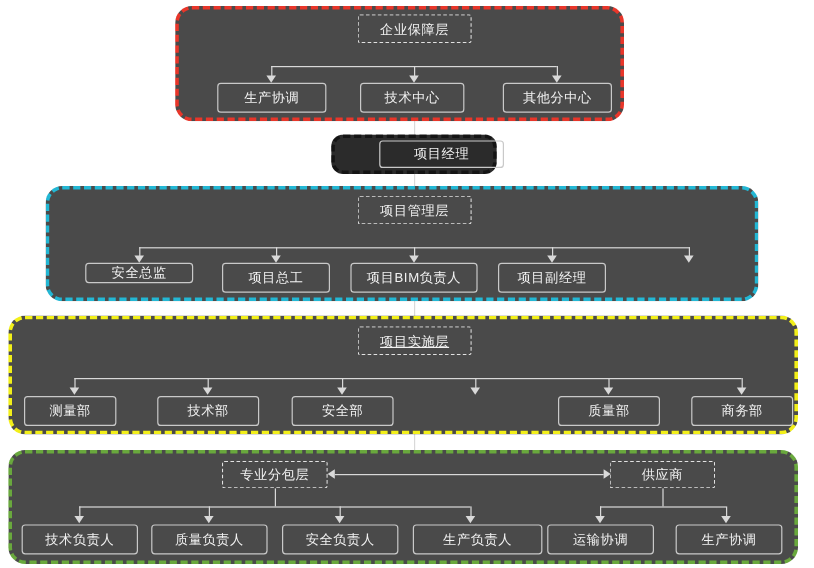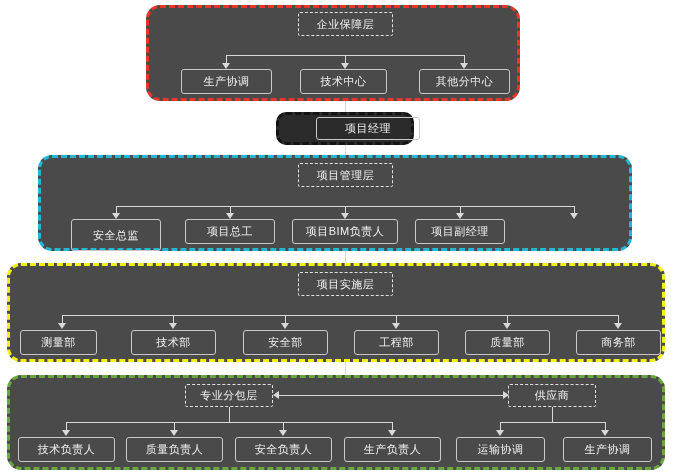--- a/index.html
+++ b/index.html
@@ -114,47 +114,46 @@
   <div class="ln v" style="left:230px;top:206px;height:10px;"></div>
   <div class="ln v" style="left:345px;top:206px;height:10px;"></div>
   <div class="ln v" style="left:460px;top:206px;height:10px;"></div>
   <div class="ln v" style="left:574px;top:206px;height:10px;"></div>
   <div class="arrow" style="left:112px;top:213px;"></div>
   <div class="arrow" style="left:226px;top:213px;"></div>
   <div class="arrow" style="left:341px;top:213px;"></div>
   <div class="arrow" style="left:456px;top:213px;"></div>
   <div class="arrow" style="left:570px;top:213px;"></div>
 
-  <div class="node solid" style="left:71px;top:219px;width:90px;height:32px;">安全总监</div>
+  <div class="node solid" style="left:71px;top:219px;width:90px;height:17px;">安全总监</div>
   <div class="node solid" style="left:185px;top:219px;width:90px;height:25px;">项目总工</div>
   <div class="node solid" style="left:292px;top:219px;width:106px;height:25px;">项目BIM负责人</div>
   <div class="node solid" style="left:415px;top:219px;width:90px;height:25px;">项目副经理</div>
 
   <div class="panel yellow" style="left:7px;top:263px;width:658px;height:99px;"></div>
 
-  <div class="node dashedbox" style="left:298px;top:272px;width:95px;height:24px;">项目实施层</div>
+  <div class="node dashedbox" style="left:298px;top:272px;width:95px;height:24px;text-decoration:underline;">项目实施层</div>
 
   <div class="ln h" style="left:62px;top:315px;width:556px;"></div>
   <div class="ln v" style="left:62px;top:315px;height:11px;"></div>
   <div class="ln v" style="left:173px;top:315px;height:11px;"></div>
   <div class="ln v" style="left:285px;top:315px;height:11px;"></div>
   <div class="ln v" style="left:396px;top:315px;height:11px;"></div>
   <div class="ln v" style="left:507px;top:315px;height:11px;"></div>
   <div class="ln v" style="left:618px;top:315px;height:11px;"></div>
   <div class="arrow" style="left:58px;top:323px;"></div>
   <div class="arrow" style="left:169px;top:323px;"></div>
   <div class="arrow" style="left:281px;top:323px;"></div>
   <div class="arrow" style="left:392px;top:323px;"></div>
   <div class="arrow" style="left:503px;top:323px;"></div>
   <div class="arrow" style="left:614px;top:323px;"></div>
 
   <div class="node solid" style="left:20px;top:330px;width:77px;height:25px;">测量部</div>
   <div class="node solid" style="left:131px;top:330px;width:85px;height:25px;">技术部</div>
   <div class="node solid" style="left:243px;top:330px;width:85px;height:25px;">安全部</div>
-  <div class="node solid" style="left:354px;top:330px;width:85px;height:25px;">工程部</div>
   <div class="node solid" style="left:465px;top:330px;width:85px;height:25px;">质量部</div>
   <div class="node solid" style="left:576px;top:330px;width:85px;height:25px;">商务部</div>
 
   <div class="panel green" style="left:7px;top:375px;width:658px;height:95px;"></div>
 
   <div class="node dashedbox" style="left:185px;top:384px;width:88px;height:23px;">专业分包层</div>
   <div class="node dashedbox" style="left:508px;top:384px;width:88px;height:23px;">供应商</div>
 
   <div class="ln h" style="left:279px;top:395px;width:224px;"></div>
   <div class="arrow left" style="left:273px;top:391px;"></div>
@@ -167,21 +166,21 @@
   <div class="ln v" style="left:283px;top:422px;height:11px;"></div>
   <div class="ln v" style="left:392px;top:422px;height:11px;"></div>
   <div class="arrow" style="left:62px;top:430px;"></div>
   <div class="arrow" style="left:170px;top:430px;"></div>
   <div class="arrow" style="left:279px;top:430px;"></div>
   <div class="arrow" style="left:388px;top:430px;"></div>
 
   <div class="node solid" style="left:18px;top:437px;width:97px;height:25px;">技术负责人</div>
   <div class="node solid" style="left:126px;top:437px;width:97px;height:25px;">质量负责人</div>
   <div class="node solid" style="left:235px;top:437px;width:97px;height:25px;">安全负责人</div>
-  <div class="node solid" style="left:344px;top:437px;width:97px;height:25px;">生产负责人</div>
+  <div class="node solid" style="left:344px;top:437px;width:108px;height:25px;">生产负责人</div>
 
   <div class="ln v" style="left:552px;top:407px;height:15px;"></div>
   <div class="ln h" style="left:500px;top:422px;width:105px;"></div>
   <div class="ln v" style="left:500px;top:422px;height:11px;"></div>
   <div class="ln v" style="left:605px;top:422px;height:11px;"></div>
   <div class="arrow" style="left:496px;top:430px;"></div>
   <div class="arrow" style="left:601px;top:430px;"></div>
 
   <div class="node solid" style="left:456px;top:437px;width:89px;height:25px;">运输协调</div>
   <div class="node solid" style="left:563px;top:437px;width:89px;height:25px;">生产协调</div>

